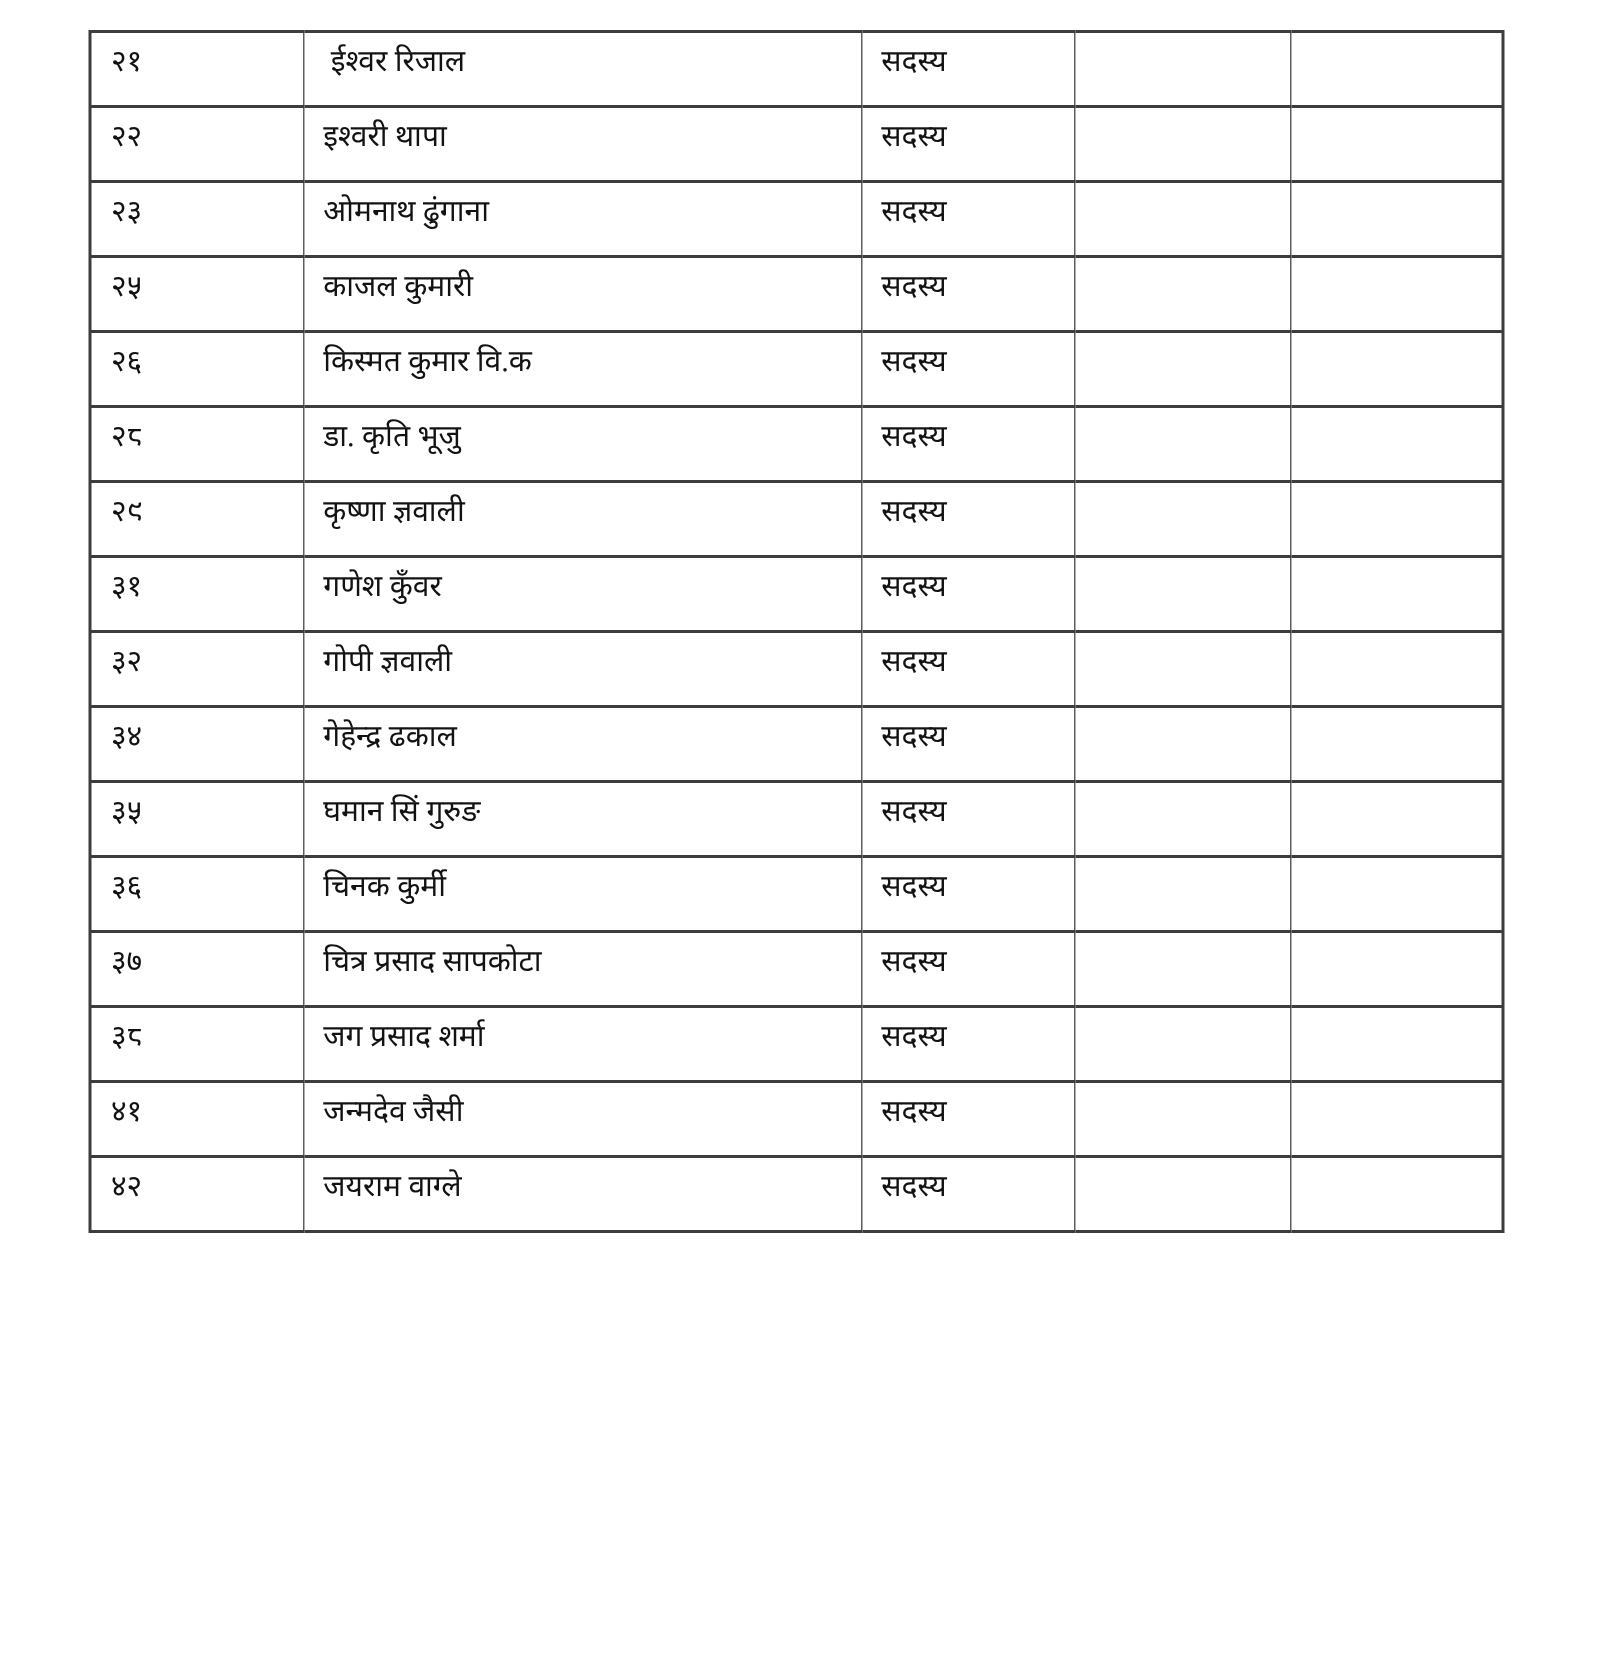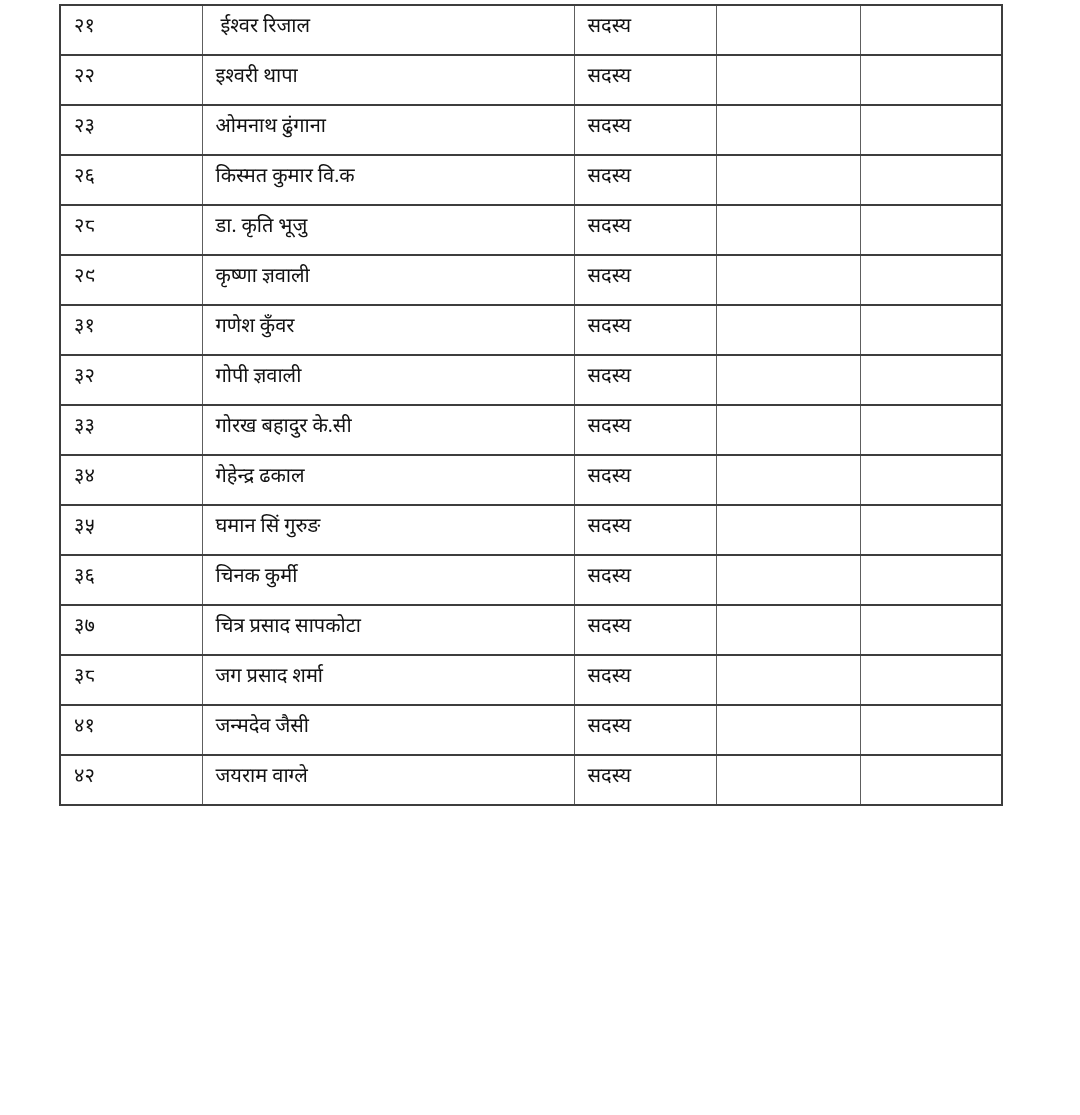--- a/index.html
+++ b/index.html
@@ -13,21 +13,21 @@
   }
   .page {
     position: relative;
     width: 1080px;
     height: 1115px;
     background: #ffffff;
   }
   table.doc-table {
     position: absolute;
     left: 59px;
-    top: 4px;
+    top: 20px;
     width: 942px;
     border-collapse: collapse;
     table-layout: fixed;
     border: 2px solid #3d3d3d;
   }
   col.c-sn   { width: 142px; }
   col.c-name { width: 372px; }
   col.c-pos  { width: 142px; }
   col.c-b1   { width: 144px; }
   col.c-b2   { width: 142px; }
@@ -74,20 +74,27 @@
           <td></td>
         </tr>
         <tr>
           <td>२३</td>
           <td>ओमनाथ ढुंगाना</td>
           <td>सदस्य</td>
           <td></td>
           <td></td>
         </tr>
         <tr>
+          <td>२५</td>
+          <td>काजल कुमारी</td>
+          <td>सदस्य</td>
+          <td></td>
+          <td></td>
+        </tr>
+        <tr>
           <td>२६</td>
           <td>किस्मत कुमार वि.क</td>
           <td>सदस्य</td>
           <td></td>
           <td></td>
         </tr>
         <tr>
           <td>२८</td>
           <td>डा. कृति भूजु</td>
           <td>सदस्य</td>
@@ -104,27 +111,20 @@
         <tr>
           <td>३१</td>
           <td>गणेश कुँवर</td>
           <td>सदस्य</td>
           <td></td>
           <td></td>
         </tr>
         <tr>
           <td>३२</td>
           <td>गोपी ज्ञवाली</td>
-          <td>सदस्य</td>
-          <td></td>
-          <td></td>
-        </tr>
-        <tr>
-          <td>३३</td>
-          <td>गोरख बहादुर के.सी</td>
           <td>सदस्य</td>
           <td></td>
           <td></td>
         </tr>
         <tr>
           <td>३४</td>
           <td>गेहेन्द्र ढकाल</td>
           <td>सदस्य</td>
           <td></td>
           <td></td>

